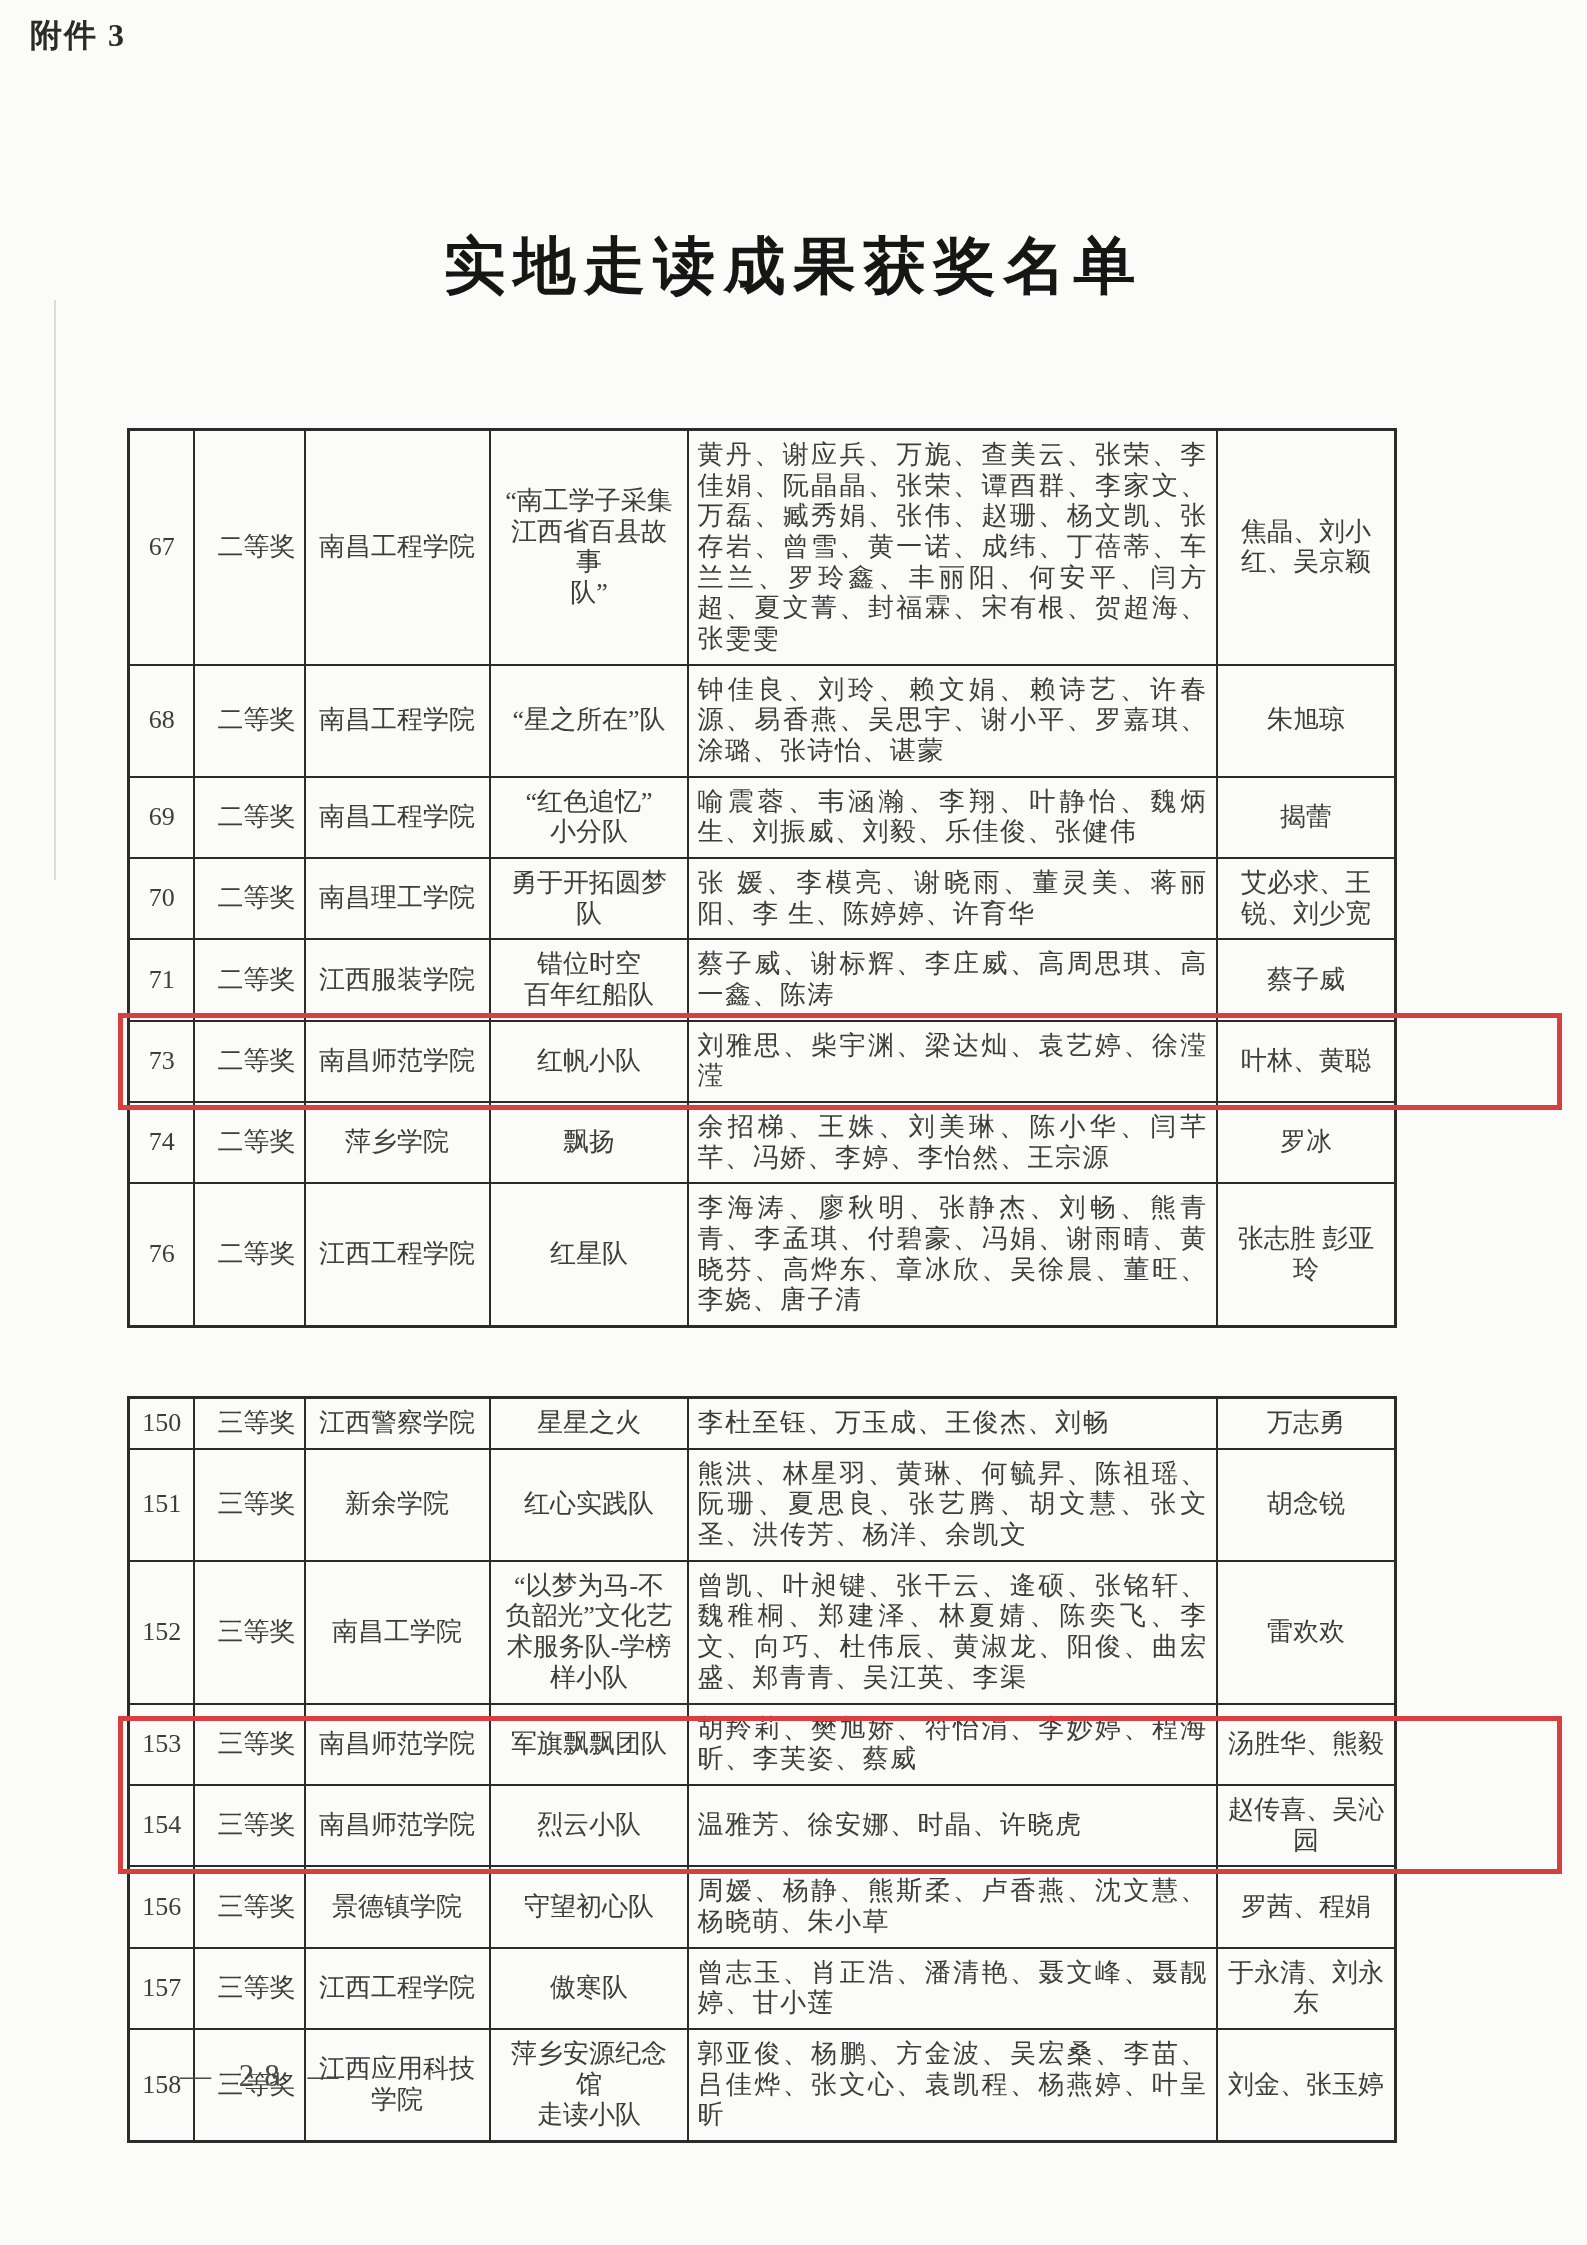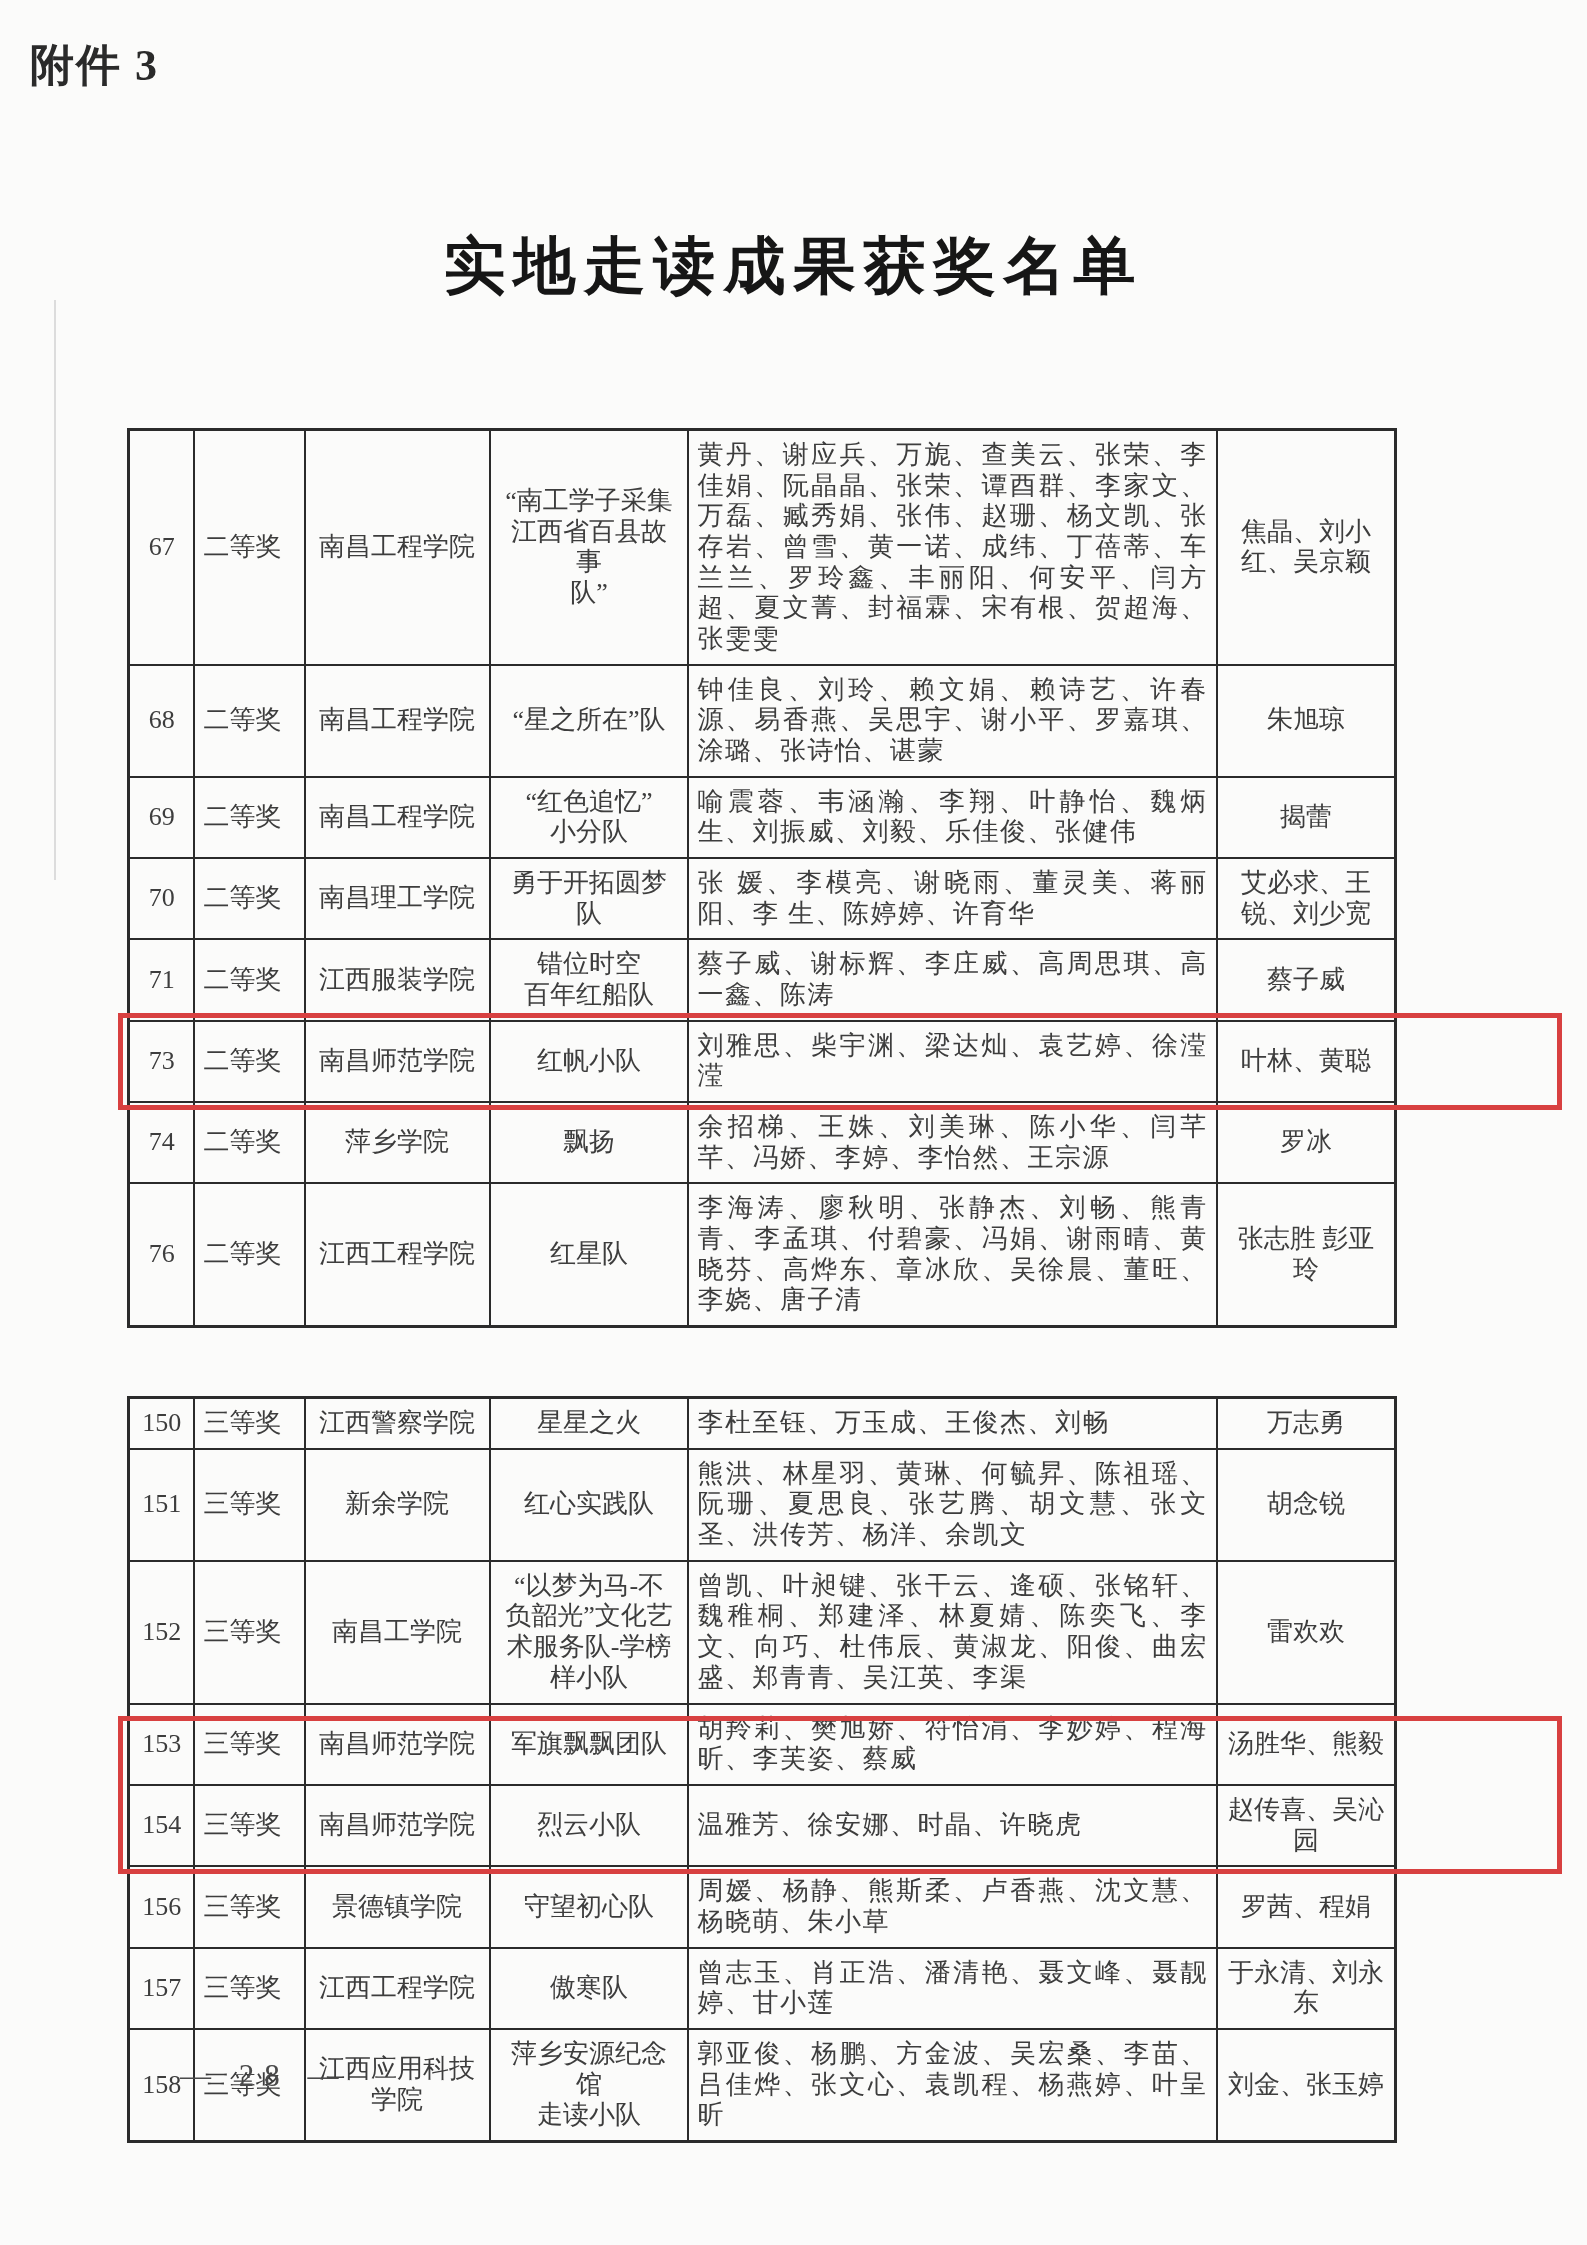--- a/index.html
+++ b/index.html
@@ -5,22 +5,22 @@
   html,body{margin:0;padding:0;background:#e9e9e9;}
   .page{
     position:relative;
     width:1587px;height:2245px;
     background:#fbfbfa;
     font-family:"Liberation Serif","DejaVu Serif",serif;
     color:#3a3a3a;
     overflow:hidden;
   }
   .attachment{
-    position:absolute;top:36px;left:30px;
-    font-size:44px;font-weight:bold;color:#2a2a2a;
+    position:absolute;top:14px;left:30px;
+    font-size:32px;font-weight:bold;color:#2a2a2a;
     letter-spacing:2px;
   }
   .title{
     position:absolute;top:224px;left:0;width:100%;
     margin:0;text-align:center;
     font-size:62px;font-weight:bold;color:#161616;
     letter-spacing:8px;
   }
   .artifact-line{
     position:absolute;left:54px;top:300px;width:2px;height:580px;
@@ -37,21 +37,21 @@
   table.awards td{
     border:2px solid #2b2b2b;
     font-size:26px;
     line-height:1.18;
     padding:9px 8px;
     vertical-align:middle;
     color:#3d3d3d;
     word-break:break-all;
   }
   td.c-no{text-align:center;font-size:27px;}
-  td.c-award{text-align:left;margin-left:28px;}
+  td.c-award{text-align:right;margin-left:28px;}
   td.c-school{text-align:center;}
   td.c-team{text-align:center;white-space:pre-line;margin-left:32px;}
   td.c-members{text-align:justify;letter-spacing:1.5px;padding:9px 12px;}
   td.c-advisor{text-align:center;}
   .pagenum{
     position:absolute;top:2058px;left:180px;
     font-size:31px;color:#4a4a4a;letter-spacing:10px;
   }
   .red-box{
     position:absolute;

